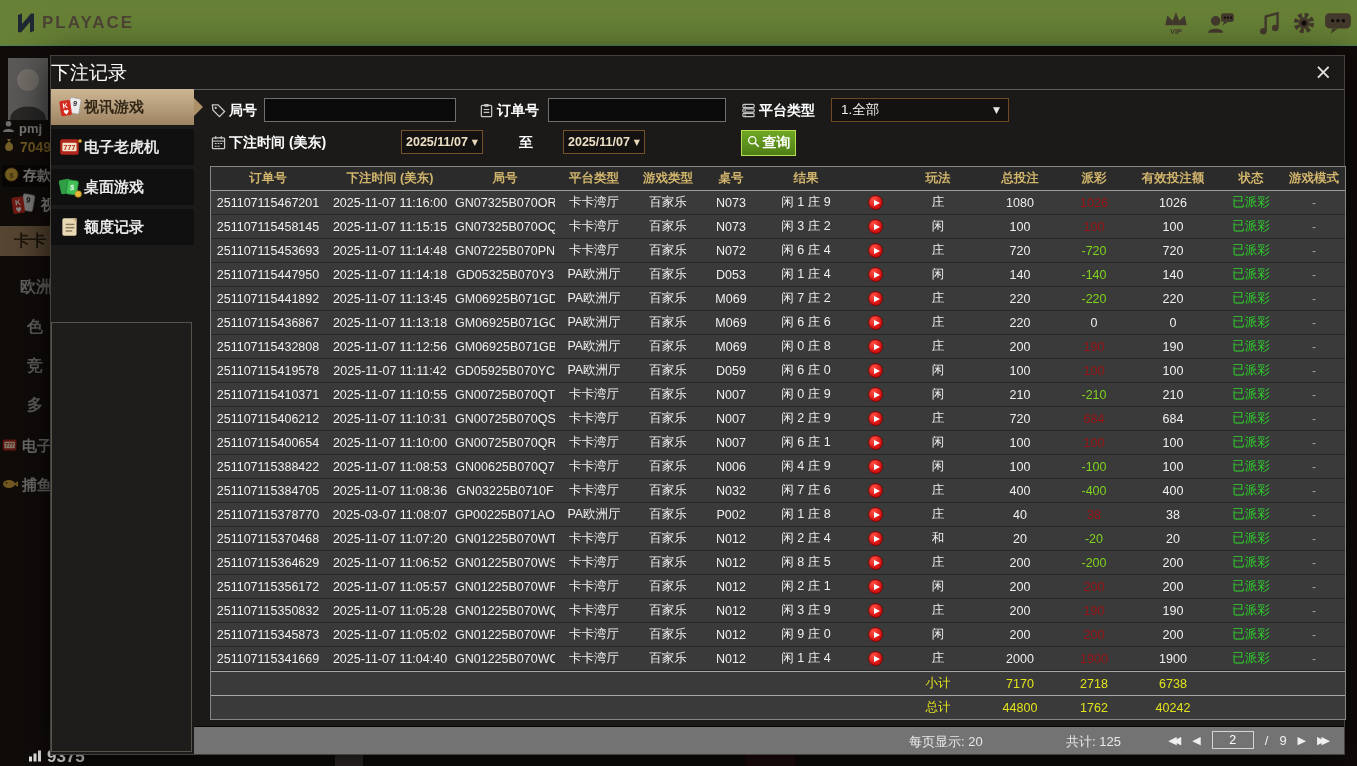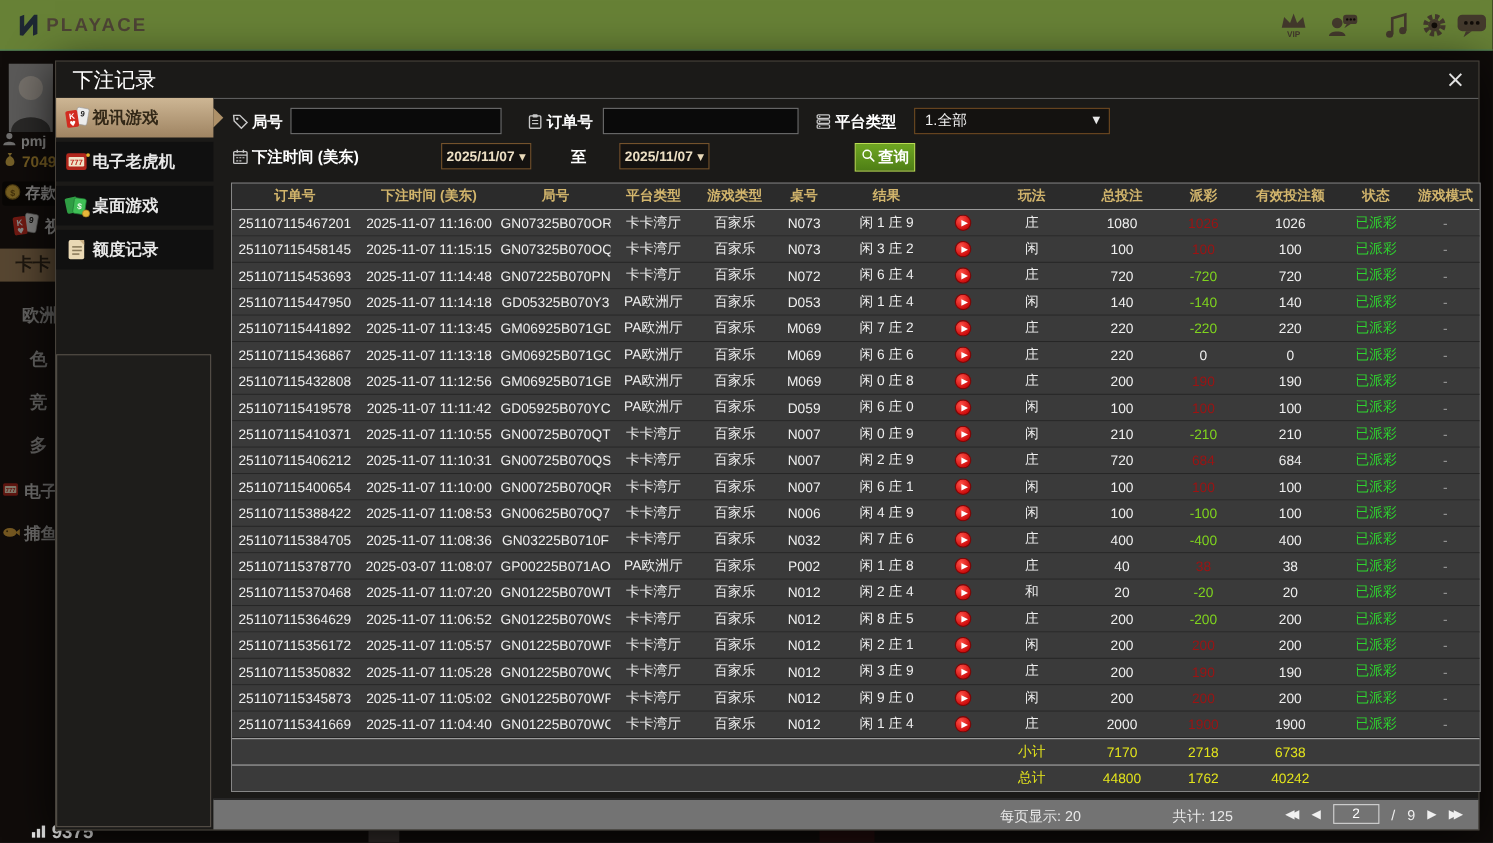--- a/index.html
+++ b/index.html
@@ -28,39 +28,39 @@
 
   .status-bar { position:absolute; left:28px; top:747px; z-index:6; display:flex; align-items:center; gap:5px; color:#f2f2f2; font-size:17px; font-weight:bold; }
   .bg-bit { position:absolute; height:11px; top:755px; } 
   .b1 { left:335px; width:28px; background:#5a5150; }
   .b2 { left:745px; width:50px; background:#3c1516; }
 
   .overlay { position:absolute; inset:0; background:rgba(8,6,4,0.48); z-index:5; }
 
   
   .modal { position:absolute; left:50px; top:55px; width:1295px; height:700px; background:#1b1a18; border:1px solid #46413a; box-shadow:0 6px 40px rgba(0,0,0,.8); z-index:10; }
-  .modal-title { height:33px; display:flex; align-items:center; padding-left:15px; color:#fff; font-size:19px; }
+  .modal-title { height:33px; display:flex; align-items:center; color:#fff; font-size:19px; }
   .close { position:absolute; right:12px; top:6px; background:none; border:none; color:#e2e2e2; font-size:21px; line-height:1; cursor:pointer; font-family:"DejaVu Sans",sans-serif; }
 
   .menu { position:absolute; left:0; top:33px; width:143px; }
   .menu-item { position:relative; height:36px; margin-bottom:4px; background:#101010; color:#e8e8e8; font-size:15px; font-weight:bold; display:flex; align-items:center; cursor:pointer; }
   .menu-item .mi-icon { width:26px; margin-left:7px; display:flex; align-items:center; }
   .menu-item.active { background:linear-gradient(180deg,#cdb694,#9f8462); color:#332817; }
   .menu-item.active::after { content:""; position:absolute; right:-9px; top:50%; margin-top:-9px; border-left:9px solid #ad9068; border-top:9px solid transparent; border-bottom:9px solid transparent; }
   .menu-panel { position:absolute; left:0px; top:266px; bottom:2px; width:141px; border:1px solid #57524a; background:#1e1d1b; }
 
   .content { position:absolute; left:143px; top:33px; right:0; bottom:0; border-top:1px solid #5d5d5d; }
   .flabel { position:absolute; color:#fff; font-size:14px; font-weight:bold; white-space:nowrap; }
   .ficon { position:absolute; }
   .txt-input { position:absolute; height:24px; background:#0a0a0a; border:1px solid #6f6f6f; color:#eee; font-size:13px; padding:0 6px; }
   .selectbox { position:absolute; left:637px; top:8px; width:178px; height:24px; background:#141210; border:1px solid #6e4a22; color:#efefef; font-size:13.5px; display:flex; align-items:center; padding-left:9px; cursor:pointer; }
   .selectbox .arr { position:absolute; right:8px; font-size:9px; color:#e8e8e8; font-family:"DejaVu Sans",sans-serif; }
   .datebox { position:absolute; top:40px; width:82px; height:24px; background:#141210; border:1px solid #74522c; color:#ecdfc4; font-size:12.5px; font-weight:bold; display:flex; align-items:center; justify-content:center; gap:4px; cursor:pointer; }
   .datebox .arr { font-size:8px; color:#e8d8b8; font-family:"DejaVu Sans",sans-serif; }
-  .search-btn { position:absolute; left:547px; top:40px; width:55px; height:26px; background:linear-gradient(180deg,#6fa722,#4e7e16); border:1px solid #b9dd52; color:#fff; font-size:14px; font-weight:bold; display:flex; align-items:center; justify-content:center; gap:3px; cursor:pointer;margin-left:36px; }
+  .search-btn { position:absolute; left:547px; top:40px; width:55px; height:26px; background:linear-gradient(180deg,#6fa722,#4e7e16); border:1px solid #b9dd52; color:#fff; font-size:14px; font-weight:bold; display:flex; align-items:center; justify-content:center; gap:3px; cursor:pointer; }
 
   
   .btable { position:absolute; left:16px; top:76px; width:1136px; border:1px solid #868686; background:#3a3a3a; }
   .thead { display:flex; height:24px; background:#2b2b2b; border-bottom:1px solid #9a9a9a; color:#d2b56c; font-weight:bold; align-items:center; }
   .tr { display:flex; height:24px; background:#3a3a3a; border-bottom:1px solid #262626; align-items:center; color:#efefef; }
   .tr.sum { color:#e3e41c; font-weight:normal; border-top:1px solid #a8a8a8; border-bottom:none; }
   .c { flex:0 0 auto; text-align:center; overflow:hidden; white-space:nowrap; font-size:12.5px; }
   .col-order{width:114px;} .col-time{width:130px;} .col-round{width:100px;} .col-platform{width:78px;}
   .col-game{width:70px;text-align:center;} .col-table{width:56px;} .col-result{width:94px;} .col-replay{width:44px;}
   .col-play{width:82px;} .col-bet{width:82px;} .col-payout{width:66px;} .col-valid{width:92px;}

